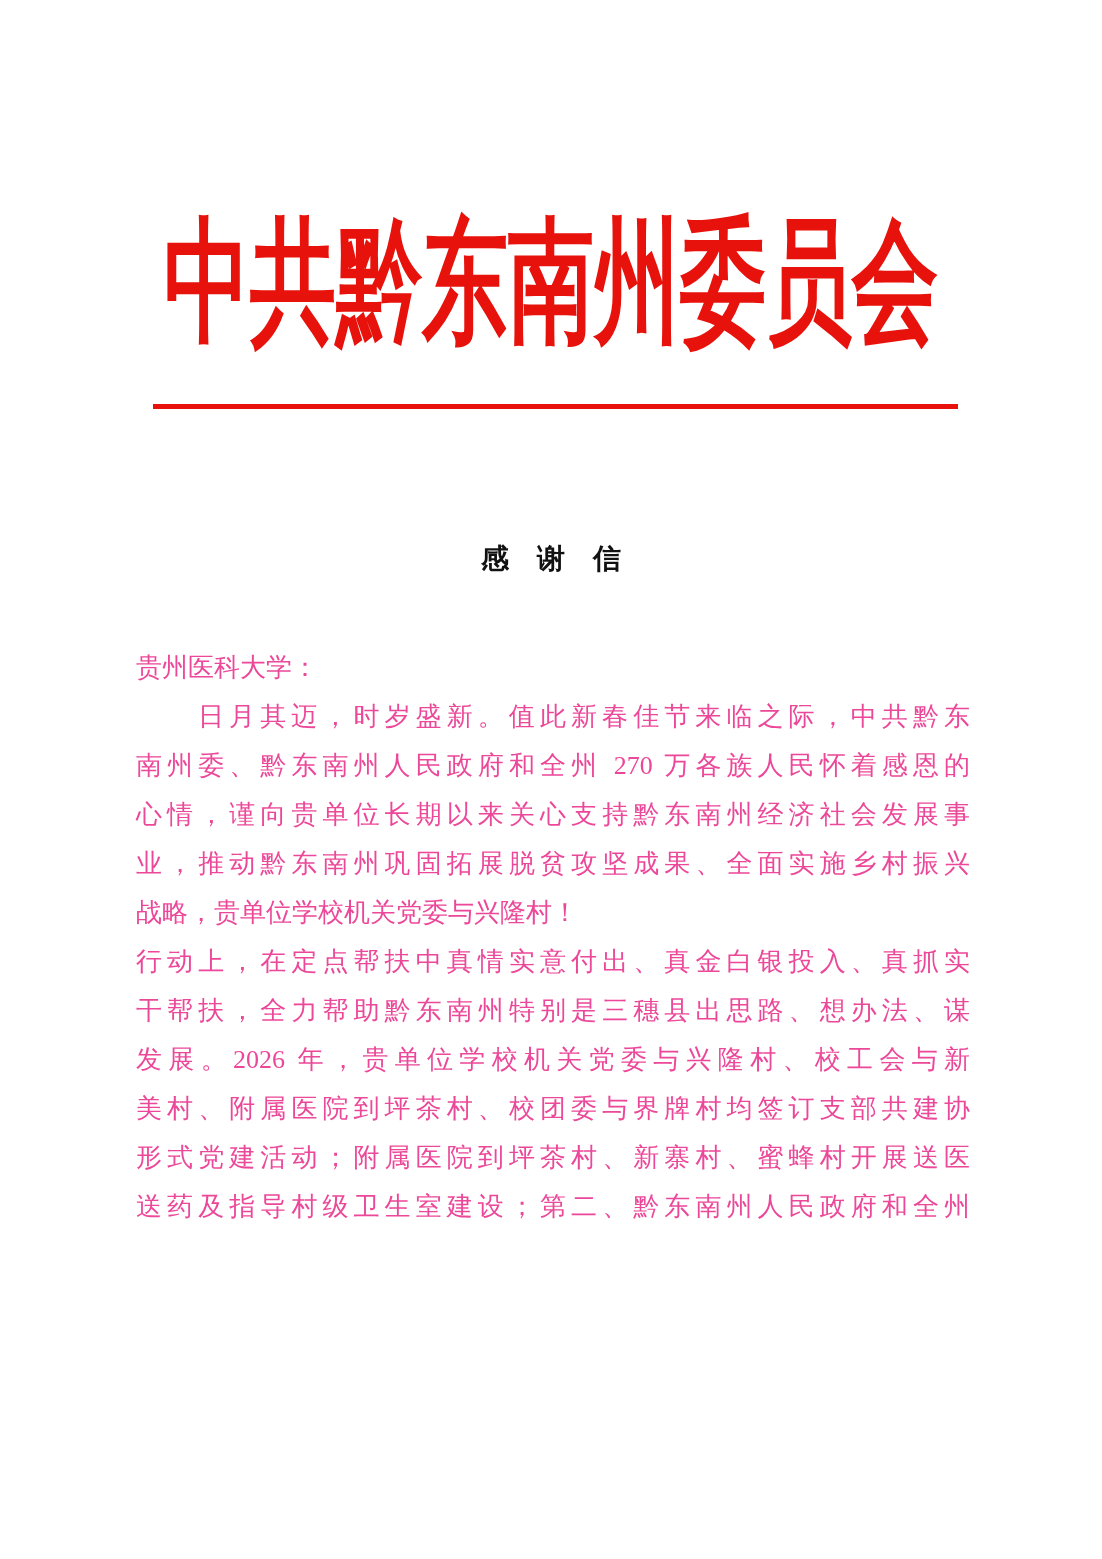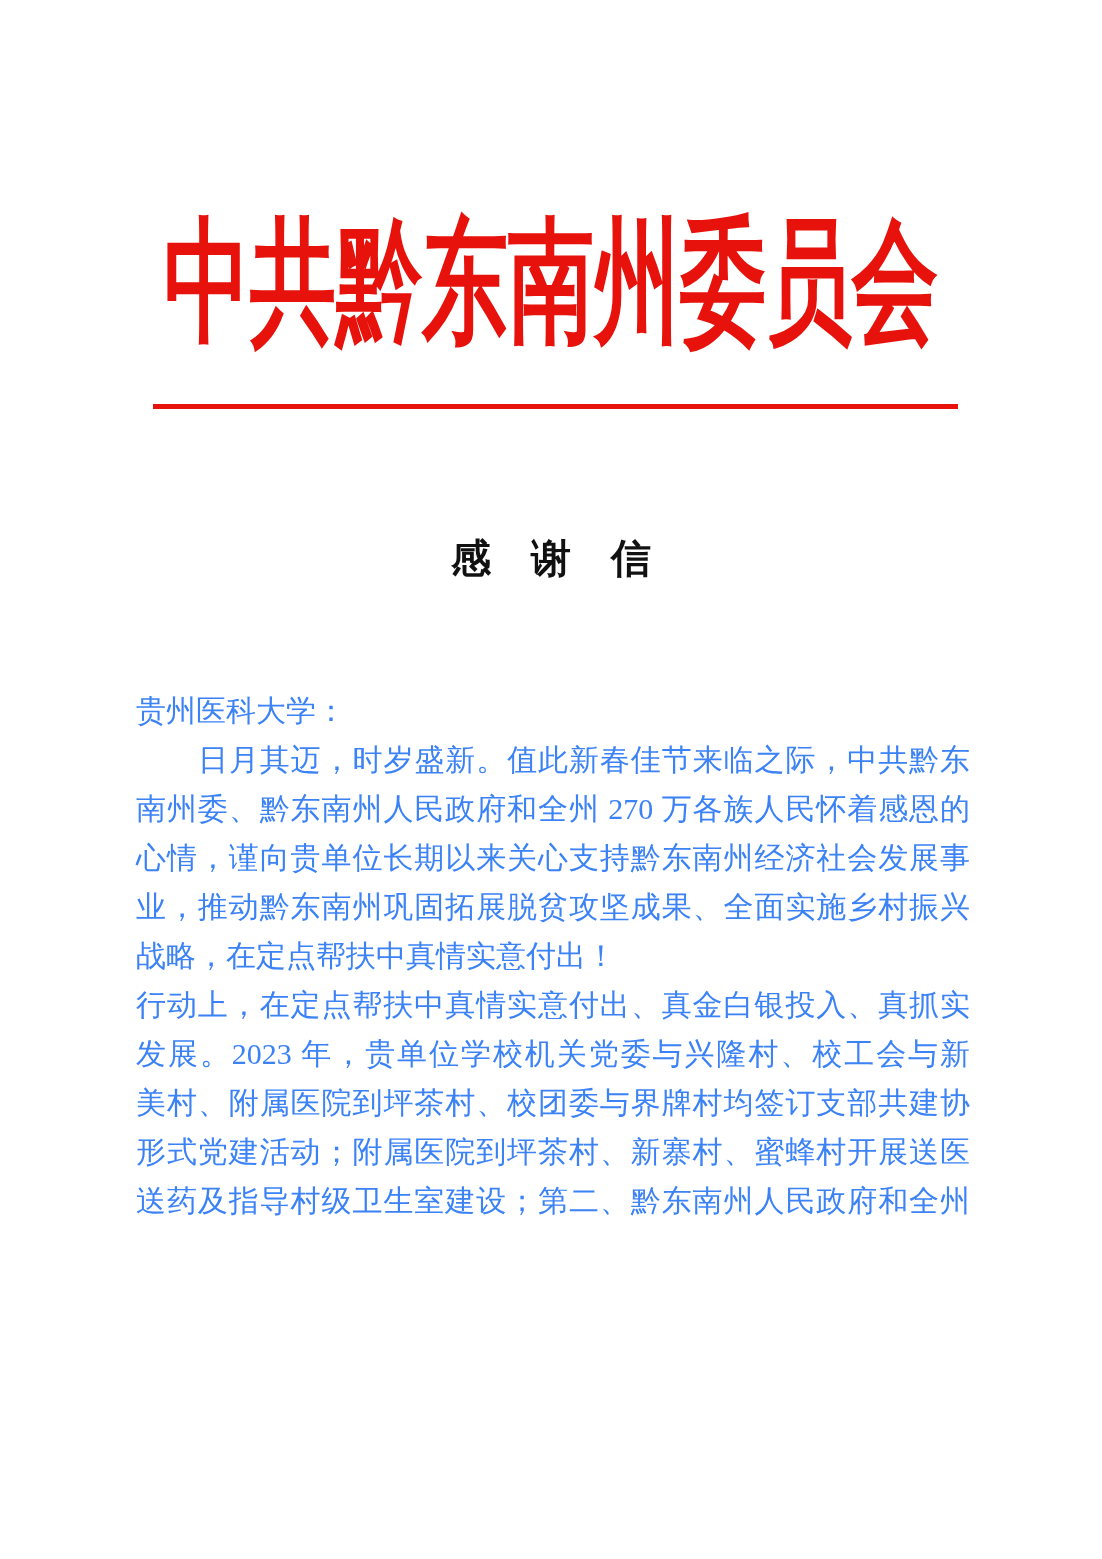--- a/index.html
+++ b/index.html
@@ -40,36 +40,35 @@
     height: 5px;
     background: var(--rule-red, #e8120c);
   }
   .title {
     position: absolute;
     top: 531px;
     left: 0;
     width: 100%;
     margin: 0;
     text-align: center;
-    font-size: 40px;
+    font-size: 28px;
     line-height: 56px;
     font-weight: bold;
     color: #111111;
     letter-spacing: 0;
   }
   .body-text {
     position: absolute;
     top: 643px;
     left: 136px;
     width: 834px;
     height: 735px;
-    font-size: 30px;
+    font-size: 26px;
     line-height: 49px;
-    color: #3b82f6;
-    margin-top: 43px;
+    color: #ec4899;
   }
   .line {
     height: 49px;
     overflow: visible;
   }
   .j {
     text-align: justify;
     text-align-last: justify;
   }
   .indent {
@@ -99,23 +98,24 @@
   <div class="rule"></div>
 
   <h1 class="title">感　谢　信</h1>
 
   <div class="body-text">
     <div class="line plain">贵州医科大学：</div>
     <div class="line j indent">日月其迈，时岁盛新。值此新春佳节来临之际，中共黔东</div>
     <div class="line j">南州委、黔东南州人民政府和全州 270 万各族人民怀着感恩的</div>
     <div class="line j">心情，谨向贵单位长期以来关心支持黔东南州经济社会发展事</div>
     <div class="line j">业，推动黔东南州巩固拓展脱贫攻坚成果、全面实施乡村振兴</div>
-    <div class="line plain">战略，在定点帮扶中真情实意付出！</div>
+    <div class="line plain">战略，贵单位学校机关党委与兴隆村！</div>
     <div class="line j">行动上，在定点帮扶中真情实意付出、真金白银投入、真抓实</div>
-    <div class="line j">发展。2023 年，贵单位学校机关党委与兴隆村、校工会与新</div>
+    <div class="line j">干帮扶，全力帮助黔东南州特别是三穗县出思路、想办法、谋</div>
+    <div class="line j">发展。2026 年，贵单位学校机关党委与兴隆村、校工会与新</div>
     <div class="line j">美村、附属医院到坪茶村、校团委与界牌村均签订支部共建协</div>
     <div class="line j">形式党建活动；附属医院到坪茶村、新寨村、蜜蜂村开展送医</div>
     <div class="line j">送药及指导村级卫生室建设；第二、黔东南州人民政府和全州</div>
   </div>
 
   <div class="footer">— 1 —</div>
 
 </div>
 
 </body></html>

